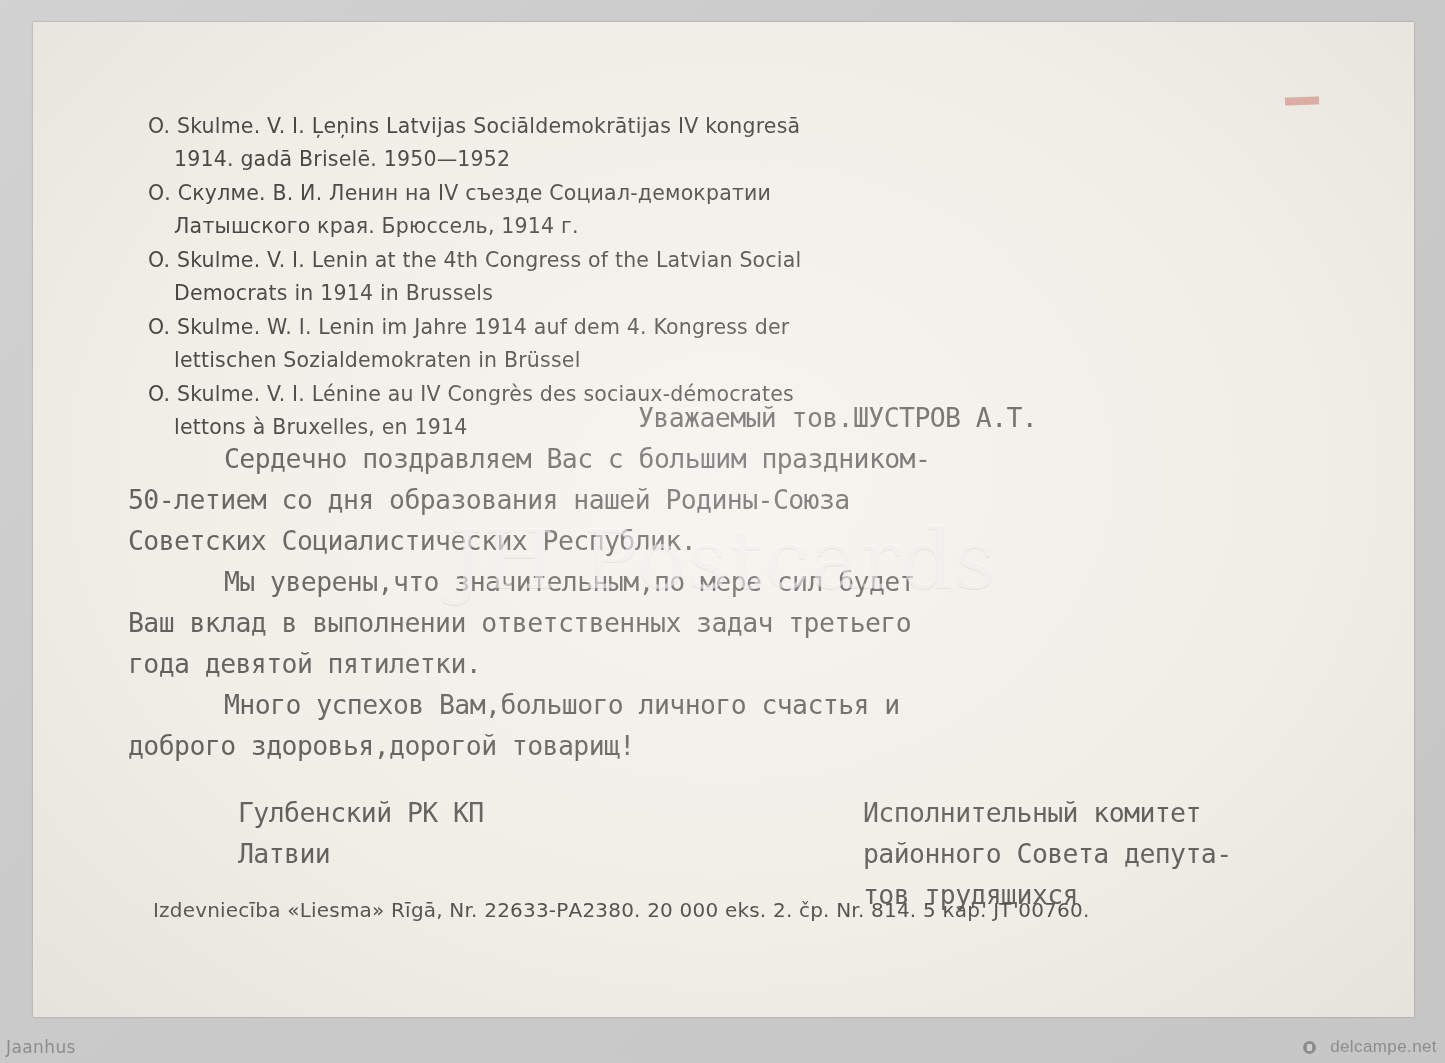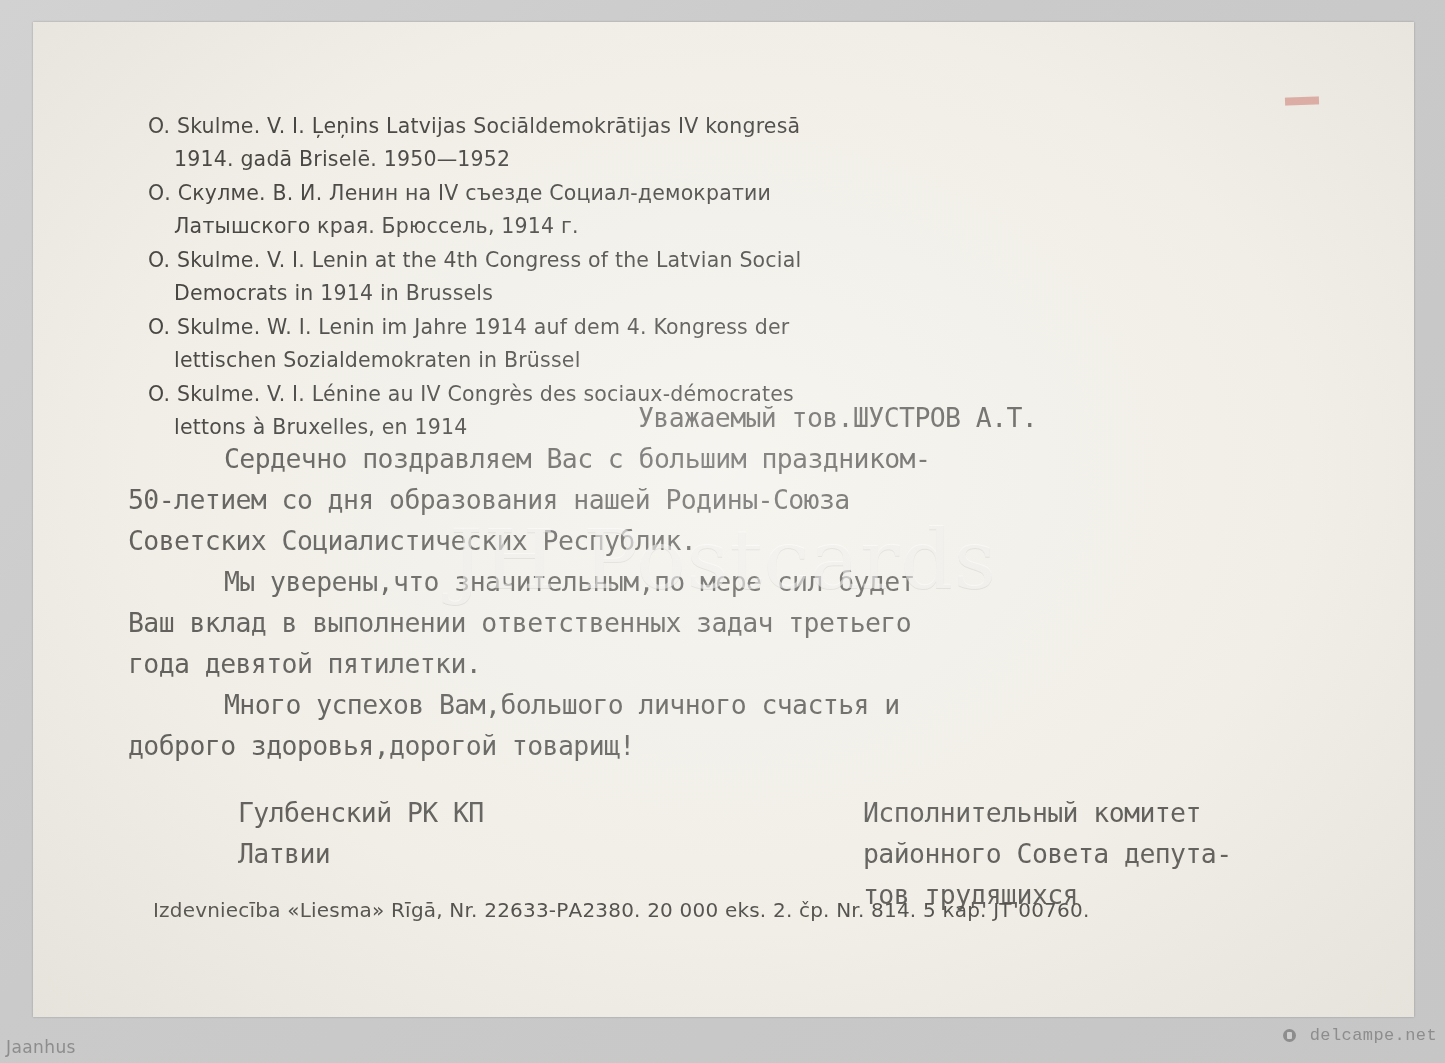--- a/index.html
+++ b/index.html
@@ -157,25 +157,25 @@
     left: 6px;
     bottom: 6px;
     font-family: "DejaVu Sans", sans-serif;
     font-size: 17px;
     color: #8d8d8d;
     letter-spacing: .4px;
   }
   #watermark-bottom-right {
     position: absolute;
     right: 8px;
-    bottom: 18px;
+    bottom: 6px;
     display: flex;
     align-items: center;
     gap: 14px;
-    font-family: Liberation Mono, monospace;
+    font-family: Liberation Sans, sans-serif;
     font-size: 17px;
     color: #8d8d8d;
     letter-spacing: .4px;
   }
   .delcampe-dot {
     display: inline-block;
     width: 13px;
     height: 13px;
     border-radius: 50%;
     background: #8d8d8d;

